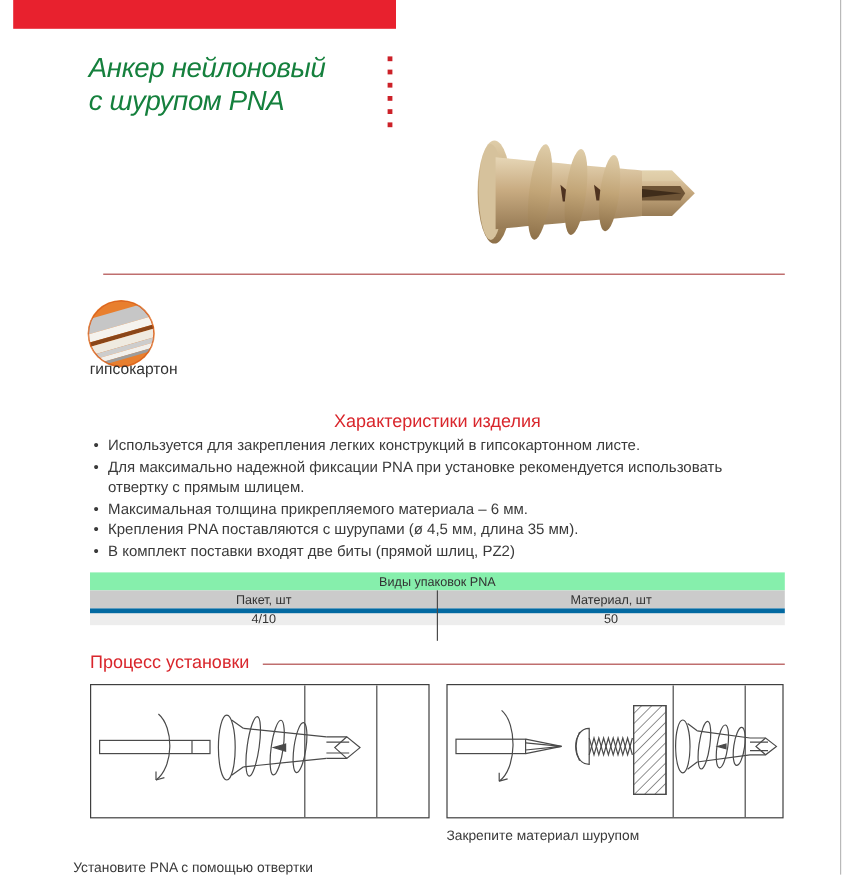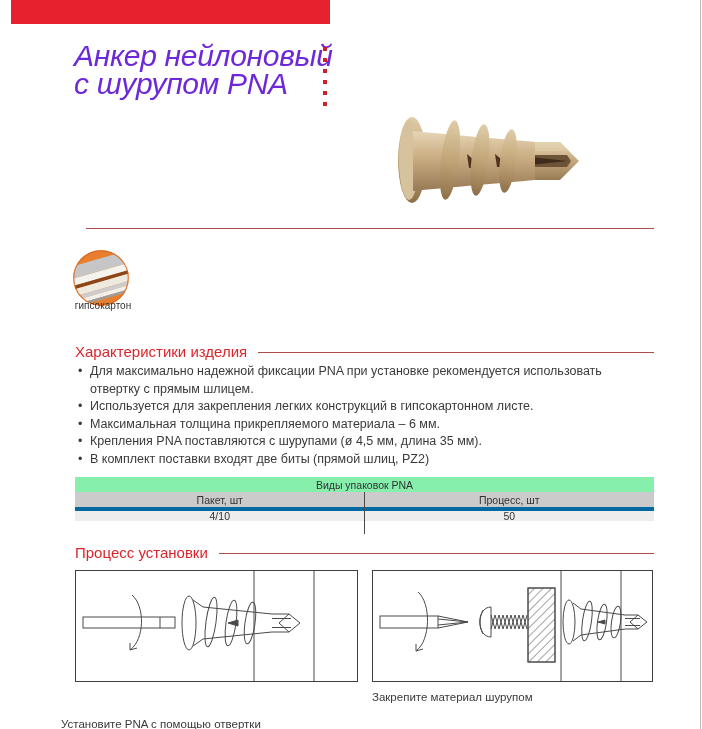--- a/index.html
+++ b/index.html
@@ -6,37 +6,37 @@
   html,body { width:702px; height:729px; }
   body {
     font-family:"Liberation Sans", sans-serif;
     background:#ffffff; color:#3a3a3a; position:relative; overflow:hidden;
   }
   .page-edge { position:absolute; right:1px; top:0; width:1px; height:729px; background:#b9b9b9; }
 
   .banner { position:absolute; left:11px; top:0; width:319px; height:24px; background:#e8212e; }
 
   .title { position:absolute; left:74px; top:42px; font-style:italic; font-weight:400;
-           font-size:30px; line-height:28px; color:#6d28d9; letter-spacing:-0.3px; }
+           font-size:23px; line-height:28px; color:#15803d; letter-spacing:-0.3px; }
 
   .dots { position:absolute; left:323px; top:47px; display:flex; flex-direction:column; gap:7px; }
   .dots i { width:4px; height:4px; background:#cc2128; display:block; }
 
   .product-photo { position:absolute; left:383px; top:110px; }
 
   .section-head { position:absolute; left:75px; width:579px; display:flex; align-items:center; }
   .section-head .h { font-size:15px; color:#d9262c; white-space:nowrap; }
   .section-head .rule { flex:1; height:0; border-top:1.5px solid #b04b4b; margin-left:11px; margin-top:2px; }
   #head-material { top:226px; }
-  #head-chars    { top:343px; }
+  #head-chars    { top:343px;flex-direction:column; }
   #head-install  { top:544px; }
 
   .material-icon { position:absolute; left:72px; top:249px; }
-  .material-label { position:absolute; left:58px; top:300px; width:90px; text-align:center;
-                    font-size:10px; color:#333; }
+  .material-label { position:absolute; left:58px; top:300px; width:90px; text-align:right;
+                    font-size:13px; color:#333; }
 
   .bullets { position:absolute; left:77px; top:363px; width:535px; list-style:none; }
   .bullets li { position:relative; padding-left:13px; font-size:12.5px; line-height:17.5px; color:#3a3a3a; }
   .bullets li::before { content:"•"; position:absolute; left:1px; top:0; color:#3a3a3a; }
 
   .pack-table { position:absolute; left:75px; top:477px; width:579px; font-size:10.5px; color:#333; }
   .pack-table .t-title { background:#86efac; height:15px; display:flex; align-items:center; justify-content:center; }
   .pack-table .t-cols { background:#cbcbcb; height:15px; display:flex; }
   .pack-table .t-vals { background:#ededed; height:14px; display:flex; border-top:4px solid #0369a1; }
   .pack-table .cell { width:50%; display:flex; align-items:center; justify-content:center; }
@@ -136,32 +136,32 @@
   </svg>
 </div>
 <div class="material-label">гипсокартон</div>
 
 <div class="section-head" id="head-chars">
   <span class="h">Характеристики изделия</span>
   <span class="rule"></span>
 </div>
 
 <ul class="bullets">
+  <li>Используется для закрепления легких конструкций в гипсокартонном листе.</li>
   <li>Для максимально надежной фиксации PNA при установке рекомендуется использовать отвертку с прямым шлицем.</li>
-  <li>Используется для закрепления легких конструкций в гипсокартонном листе.</li>
   <li>Максимальная толщина прикрепляемого материала – 6 мм.</li>
   <li>Крепления PNA поставляются с шурупами (ø 4,5 мм, длина 35 мм).</li>
   <li>В комплект поставки входят две биты (прямой шлиц, PZ2)</li>
 </ul>
 
 <div class="pack-table">
   <div class="t-title">Виды упаковок PNA</div>
   <div class="t-cols">
     <div class="cell">Пакет, шт</div>
-    <div class="cell">Процесс, шт</div>
+    <div class="cell">Материал, шт</div>
   </div>
   <div class="t-vals">
     <div class="cell">4/10</div>
     <div class="cell">50</div>
   </div>
   <div class="divider"></div>
 </div>
 
 <div class="section-head" id="head-install">
   <span class="h">Процесс установки</span>

